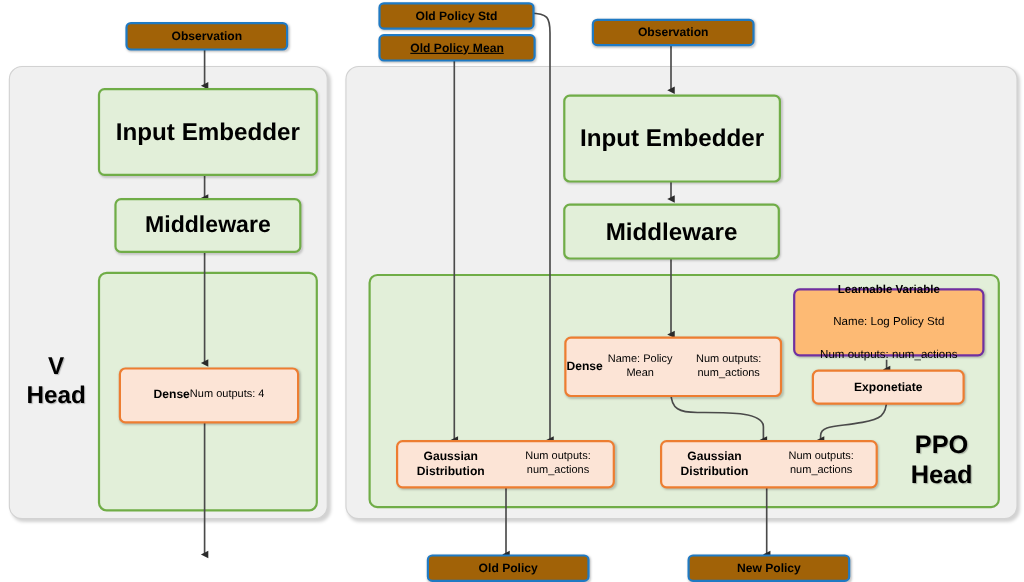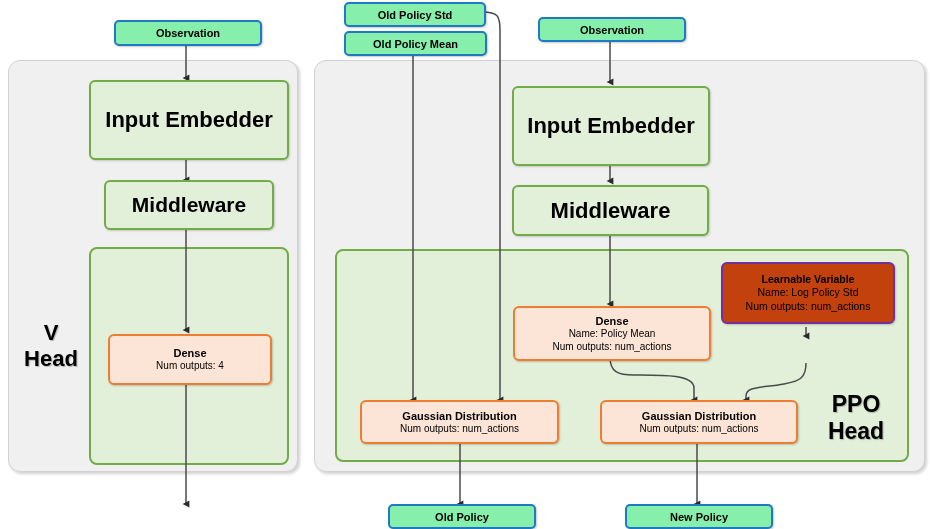--- a/index.html
+++ b/index.html
@@ -36,48 +36,49 @@
     box-shadow:1px 1px 2px rgba(0,0,0,0.18);
     text-align:right;
   }
 
   
   .op-box{
     position:absolute;
     background:#fce4d6;
     border:2px solid #ed7d31;
     border-radius:6px;
-    display:flex;flex-direction:column;align-items:center;justify-content:center;
+    display:flex;flex-direction:row;align-items:center;justify-content:center;
     color:#000000;
     box-shadow:1px 1px 2px rgba(0,0,0,0.20);
     text-align:center;
     line-height:1.28;
   }
   .op-title{font-weight:bold;font-size:11px;}
   .op-line{font-size:10px;}
 
   
   .var-box{
     position:absolute;
-    background:#c2410c;
+    background:#fdba74;
     border:2px solid #7030a0;
     border-radius:6px;
     display:flex;flex-direction:column;align-items:center;justify-content:center;
     color:#000000;
     box-shadow:1px 1px 2px rgba(0,0,0,0.20);
     text-align:center;
     line-height:1.30;
+    gap:16px;
   }
   .var-title{font-weight:bold;font-size:10.5px;}
   .var-line{font-size:10.5px;}
 
   
   .io-box{
     position:absolute;
-    background:#86efac;
+    background:#a16207;
     border:2px solid #1f7ac4;
     border-radius:5px;
     display:flex;align-items:center;justify-content:center;
     font-size:11px;font-weight:bold;color:#000000;
     box-shadow:1px 1px 2px rgba(0,0,0,0.22);
     text-align:center;
   }
 
   
   .head-label{
@@ -143,21 +144,21 @@
 
   <div class="head-label" style="left:810px;top:391px;width:92px;font-size:23px;">
     <div>PPO</div>
     <div>Head</div>
   </div>
 
   <div class="io-box" style="left:114px;top:20px;width:144px;height:22px;">Observation</div>
 
   <div class="io-box" style="left:344px;top:2px;width:138px;height:21px;">Old Policy Std</div>
 
-  <div class="io-box" style="left:344px;top:31px;width:139px;height:21px;">Old Policy Mean</div>
+  <div class="io-box" style="left:344px;top:31px;width:139px;height:21px;text-decoration:underline;">Old Policy Mean</div>
 
   <div class="io-box" style="left:538px;top:17px;width:144px;height:21px;">Observation</div>
 
   <div class="module-box" style="left:89px;top:80px;width:196px;height:76px;font-size:22px;">Input Embedder</div>
 
   <div class="module-box" style="left:104px;top:180px;width:166px;height:46px;font-size:21px;">Middleware</div>
 
   <div class="op-box" style="left:108px;top:334px;width:160px;height:47px;">
     <div class="op-title">Dense</div>
     <div class="op-line">Num outputs: 4</div>
@@ -172,20 +173,23 @@
     <div class="op-line">Name: Policy Mean</div>
     <div class="op-line">Num outputs: num_actions</div>
   </div>
 
   <div class="var-box" style="left:721px;top:262px;width:170px;height:58px;">
     <div class="var-title">Learnable Variable</div>
     <div class="var-line">Name: Log Policy Std</div>
     <div class="var-line">Num outputs: num_actions</div>
   </div>
 
+  <div class="op-box" style="left:738px;top:336px;width:135px;height:28px;">
+    <div class="op-title">Exponetiate</div>
+  </div>
 
   <div class="op-box" style="left:360px;top:400px;width:195px;height:40px;">
     <div class="op-title">Gaussian Distribution</div>
     <div class="op-line">Num outputs: num_actions</div>
   </div>
 
   <div class="op-box" style="left:600px;top:400px;width:194px;height:40px;">
     <div class="op-title">Gaussian Distribution</div>
     <div class="op-line">Num outputs: num_actions</div>
   </div>

